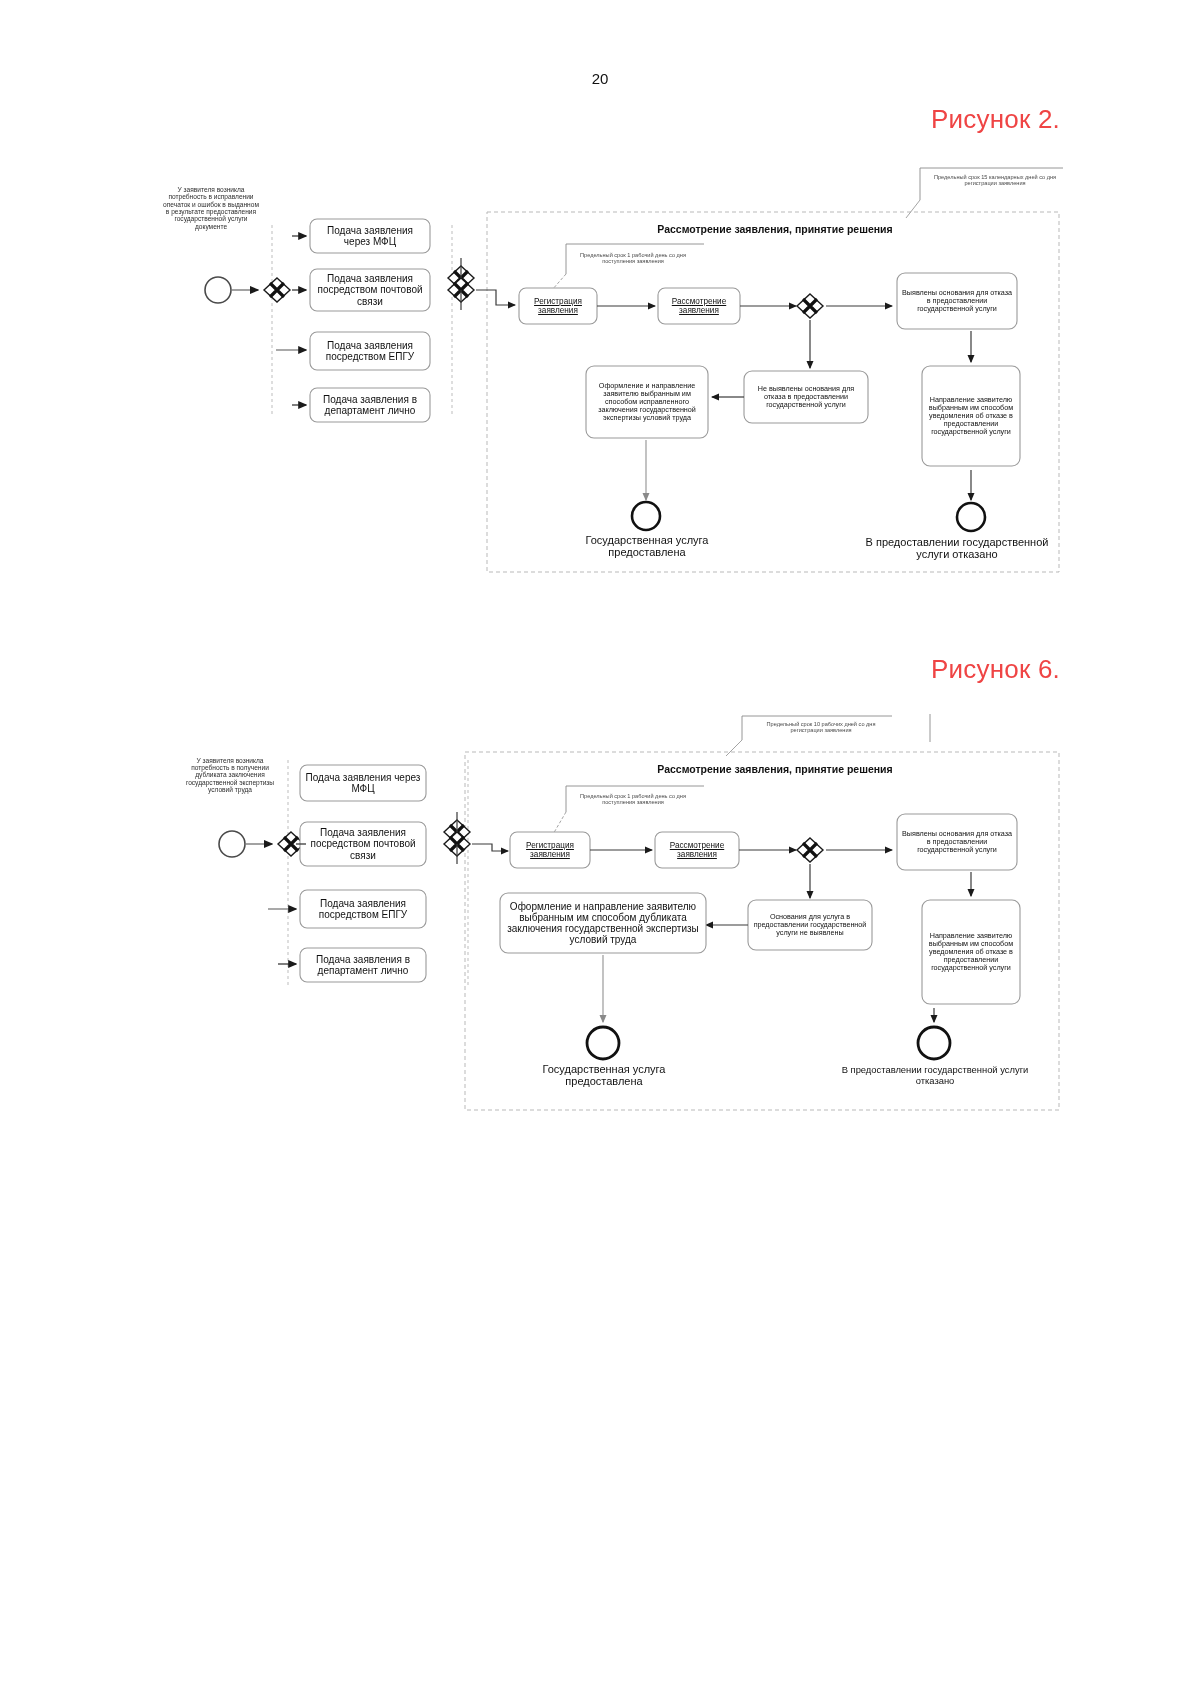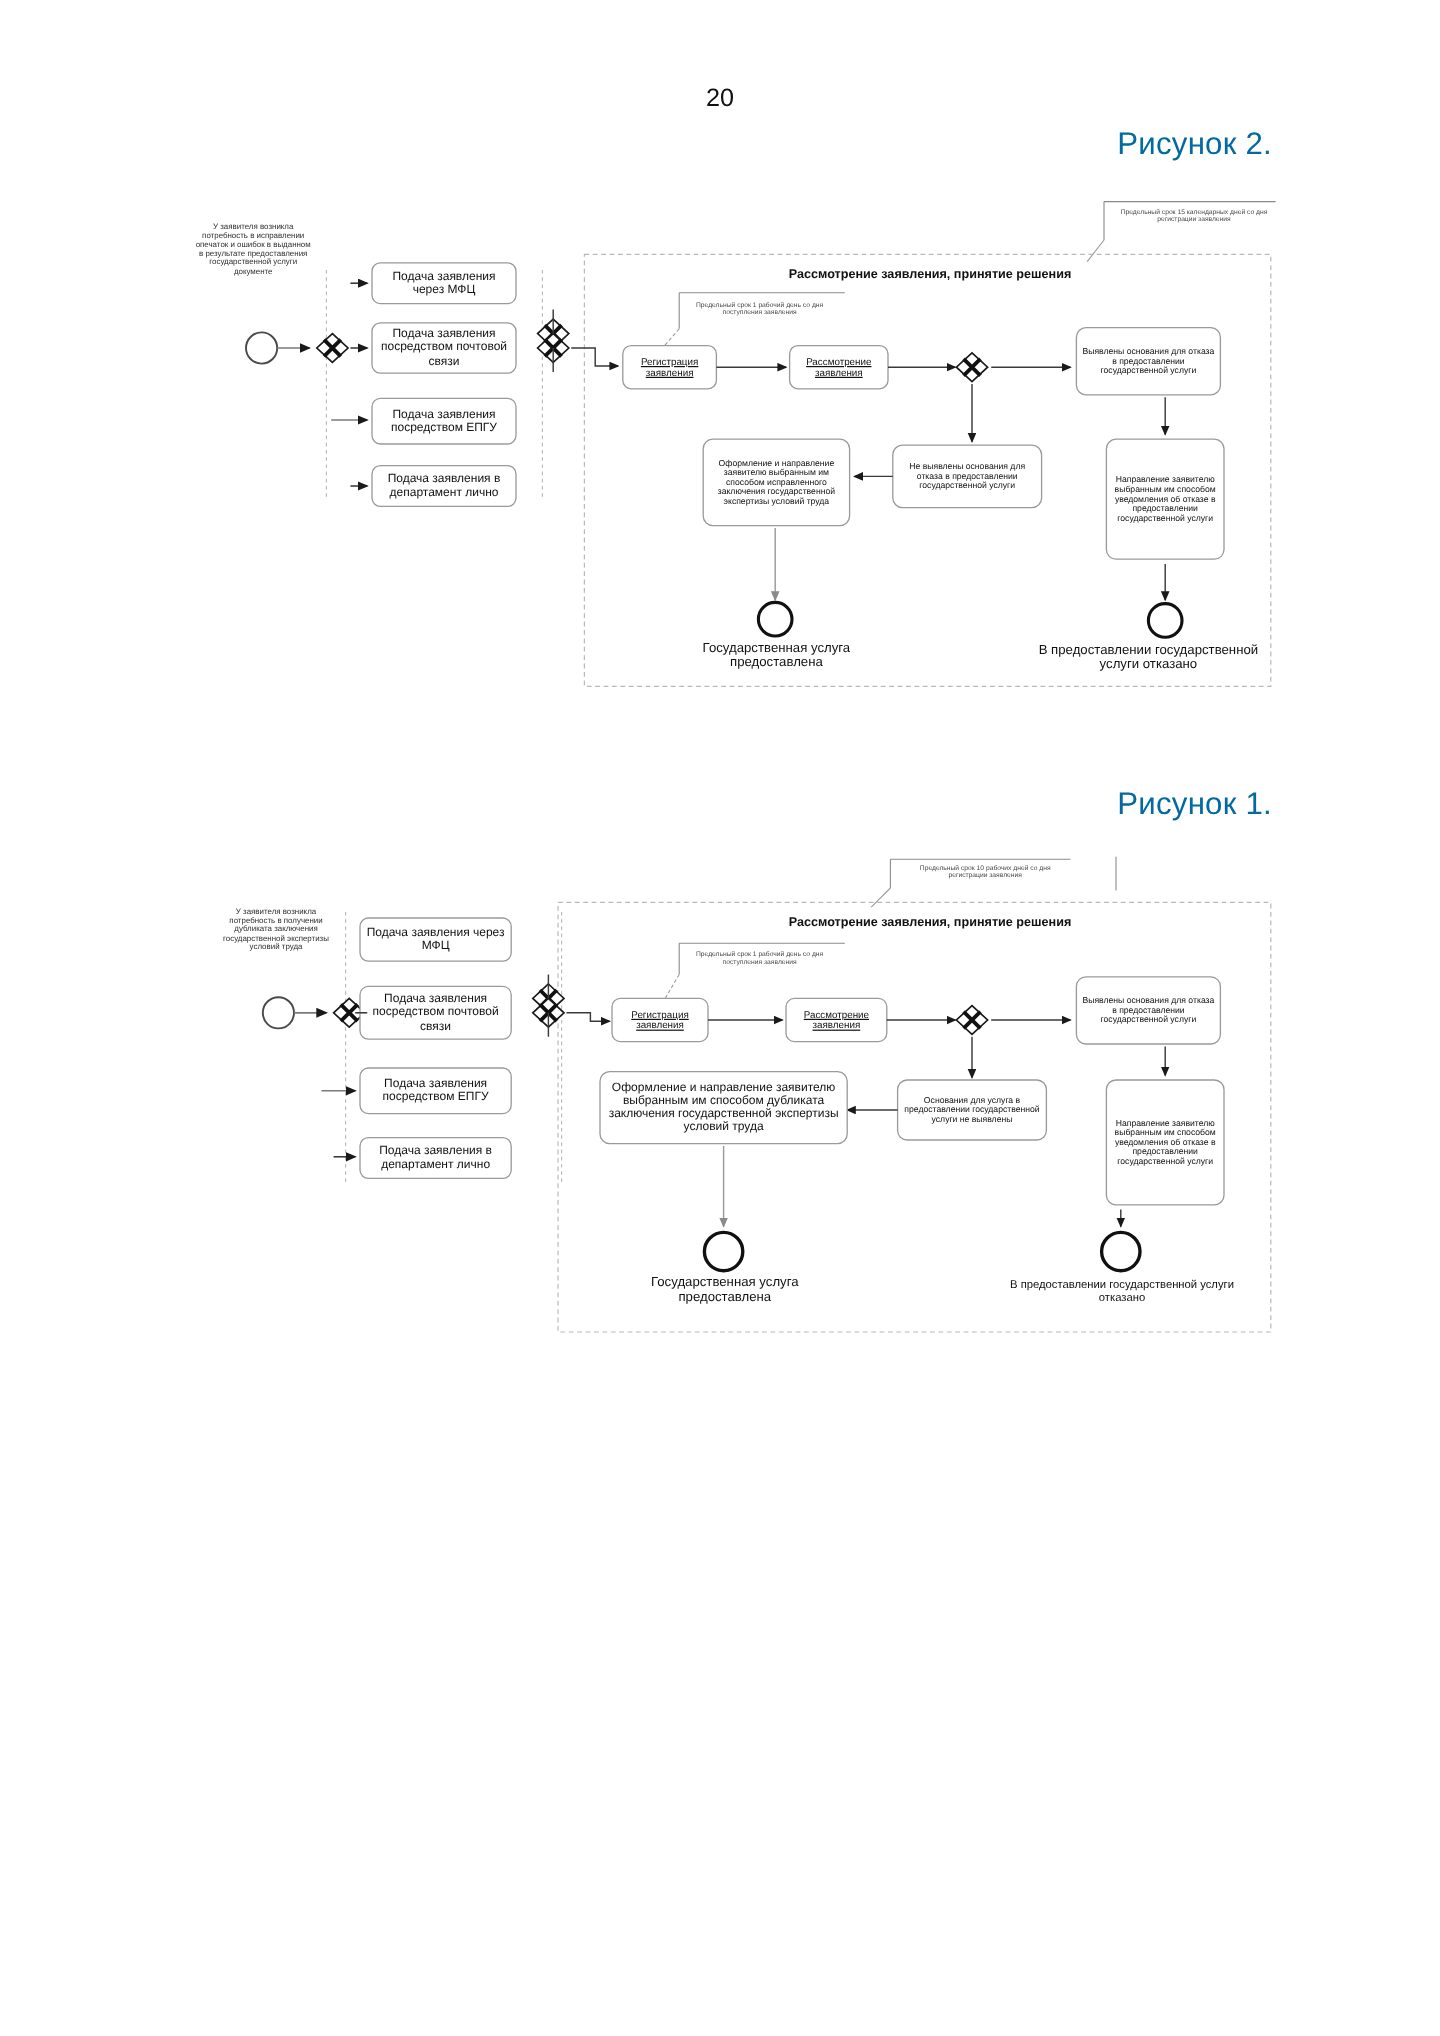--- a/index.html
+++ b/index.html
@@ -2,24 +2,24 @@
 <html><head>
 <meta charset="utf-8">
 <style>
   html,body{margin:0;padding:0;background:#ffffff;}
   body{
     width:1200px;height:1697px;position:relative;overflow:hidden;
     font-family:"Liberation Sans","DejaVu Sans",sans-serif;color:#111;
   }
   .page-number{
     position:absolute;top:70px;left:0;width:1200px;text-align:center;
-    font-size:21px;color:#111;
+    font-size:15px;color:#111;
   }
   .fig-caption{
-    position:absolute;font-size:26px;color:#0369a1;letter-spacing:.2px;
+    position:absolute;font-size:26px;color:#ef4444;letter-spacing:.2px;
   }
   .fig-caption.c2{top:104px;right:140px;}
   .fig-caption.c3{top:654px;right:140px;}
 
   .figure{position:absolute;left:0;top:0;width:1200px;height:1697px;pointer-events:none;}
   .figure svg{display:block;}
 
   
   .bx{
     width:100%;height:100%;display:flex;align-items:center;justify-content:center;
@@ -35,21 +35,21 @@
   .bx.bold{font-weight:bold;font-size:10.5px;}
   .bx.endlbl{font-size:11px;}
   .bx.endlbl2{font-size:9.4px;}
 </style>
 </head>
 <body>
 
 <div class="page-number">20</div>
 
 <div class="fig-caption c2">Рисунок 2.</div>
-<div class="fig-caption c3">Рисунок 1.</div>
+<div class="fig-caption c3">Рисунок 6.</div>
 
 <div class="figure">
 <svg width="1200" height="1697" viewBox="0 0 1200 1697" xmlns="http://www.w3.org/2000/svg">
   <defs>
     <marker id="ah" markerWidth="7" markerHeight="7" refX="6" refY="3" orient="auto">
       <path d="M0,0 L7,3 L0,6 z" fill="#1a1a1a"></path>
     </marker>
     <marker id="ahl" markerWidth="7" markerHeight="7" refX="6" refY="3" orient="auto">
       <path d="M0,0 L7,3 L0,6 z" fill="#8a8a8a"></path>
     </marker>

